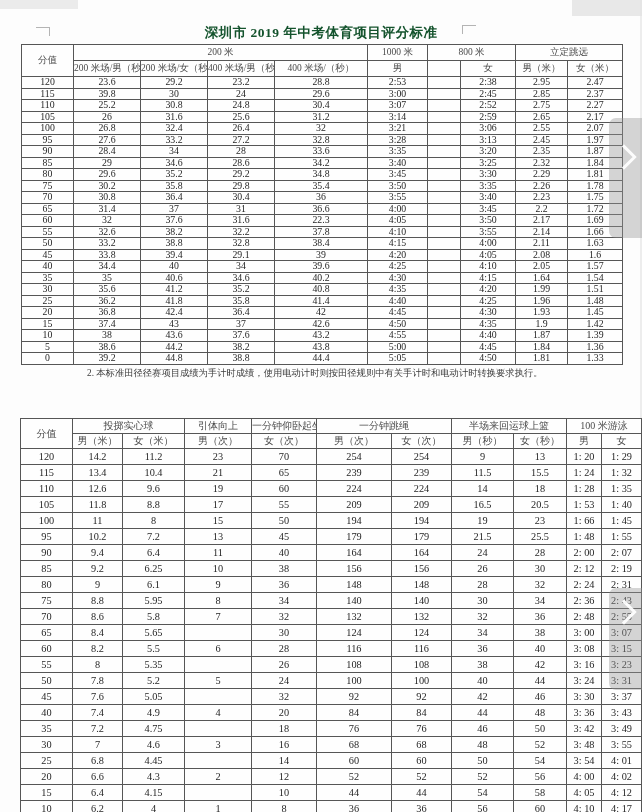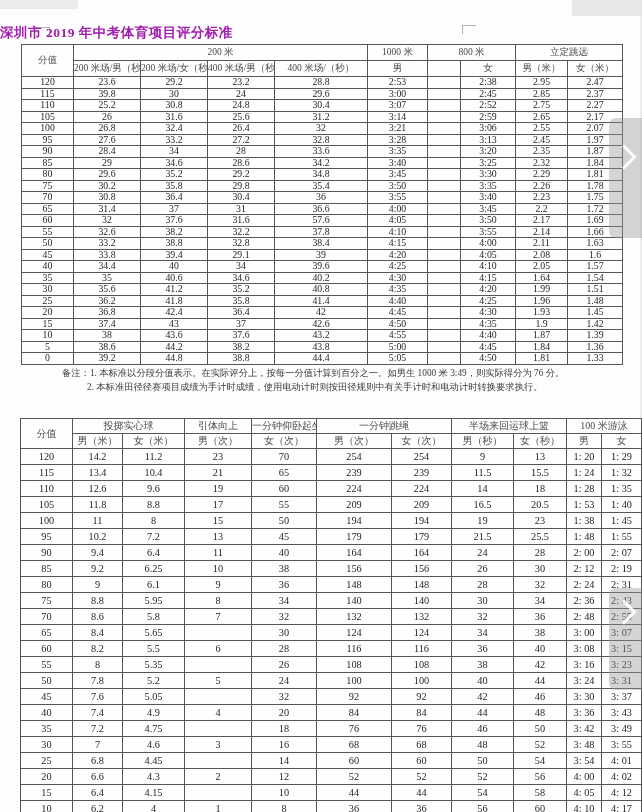--- a/index.html
+++ b/index.html
@@ -13,21 +13,21 @@
   .edge{position:absolute;background:#e2e2e2;}
   #edge-tl{left:0;top:0;width:78px;height:9px;opacity:.7;}
   #edge-tr{right:0;top:0;width:70px;height:16px;opacity:.8;}
   #edge-r{right:0;top:0;width:2px;height:812px;opacity:.6;}
   .corner{position:absolute;width:13px;height:8px;border-top:1px solid #b4b4b4;}
   #corner-left{left:36px;top:27px;border-right:1px solid #b4b4b4;}
   #corner-right{left:462px;top:25px;border-left:1px solid #b4b4b4;}
 
   #doc-title{
     position:absolute;top:24px;left:0;width:642px;
-    text-align:left;font-weight:bold;font-size:13.5px;color:#a21caf;
+    text-align:center;font-weight:bold;font-size:13.5px;color:#14532d;
     letter-spacing:.5px;
   }
   table{border-collapse:collapse;table-layout:fixed;position:absolute;background:#fefefe;}
   th,td{
     border:1px solid #565656;text-align:center;vertical-align:middle;
     padding:0;overflow:hidden;white-space:nowrap;font-weight:normal;
   }
   th{color:#4a4a4a;margin-top:33px;}
   td{color:#262626;}
 
@@ -248,21 +248,21 @@
         <td></td>
         <td>3:45</td>
         <td>2.2</td>
         <td>1.72</td>
       </tr>
       <tr>
         <td>60</td>
         <td>32</td>
         <td>37.6</td>
         <td>31.6</td>
-        <td>57.6</td>
+        <td>22.3</td>
         <td>4:05</td>
         <td></td>
         <td>3:50</td>
         <td>2.17</td>
         <td>1.69</td>
       </tr>
       <tr>
         <td>55</td>
         <td>32.6</td>
         <td>38.2</td>
@@ -403,21 +403,20 @@
         <td>5:05</td>
         <td></td>
         <td>4:50</td>
         <td>1.81</td>
         <td>1.33</td>
       </tr>
     </tbody>
 </table>
 
 <div id="footnotes">
-  <div class="note1">备注：1. 本标准以分段分值表示。在实际评分上，按每一分值计算到百分之一。如男生 1000 米 3:49，则实际得分为 76 分。</div>
   <div class="note2">2. 本标准田径径赛项目成绩为手计时成绩，使用电动计时则按田径规则中有关手计时和电动计时转换要求执行。</div>
 </div>
 
 <table id="t2">
   <colgroup>
     <col style="width:52px">
       <col style="width:50px">
       <col style="width:62px">
     <col style="width:67px">
       <col style="width:65px">
@@ -507,21 +506,21 @@
       <tr>
         <td>100</td>
         <td>11</td>
         <td>8</td>
         <td>15</td>
         <td>50</td>
         <td>194</td>
         <td>194</td>
         <td>19</td>
         <td>23</td>
-        <td>1: 38</td>
+        <td>1: 66</td>
         <td>1: 45</td>
       </tr>
       <tr>
         <td>95</td>
         <td>10.2</td>
         <td>7.2</td>
         <td>13</td>
         <td>45</td>
         <td>179</td>
         <td>179</td>

